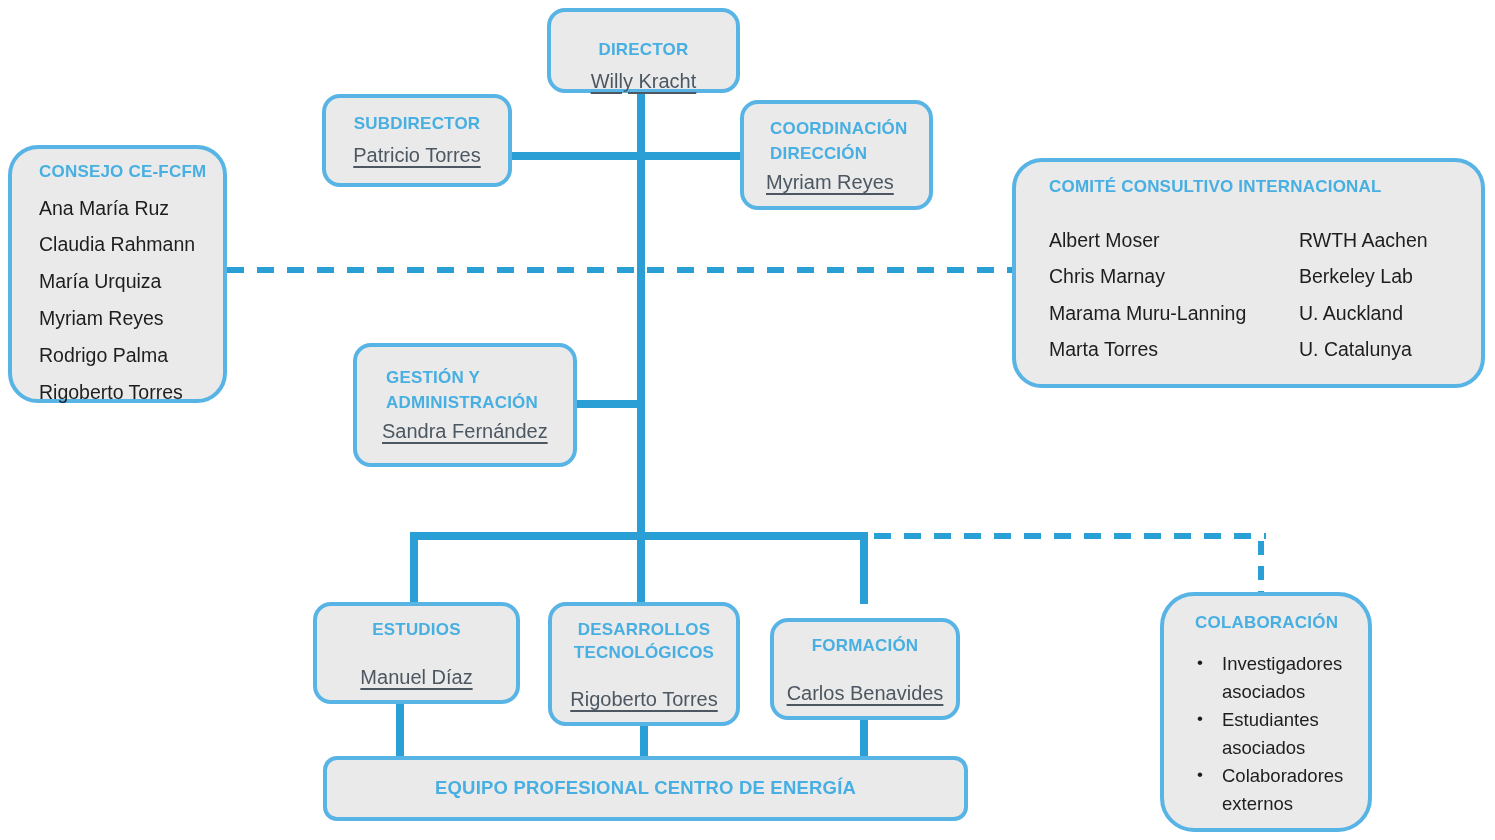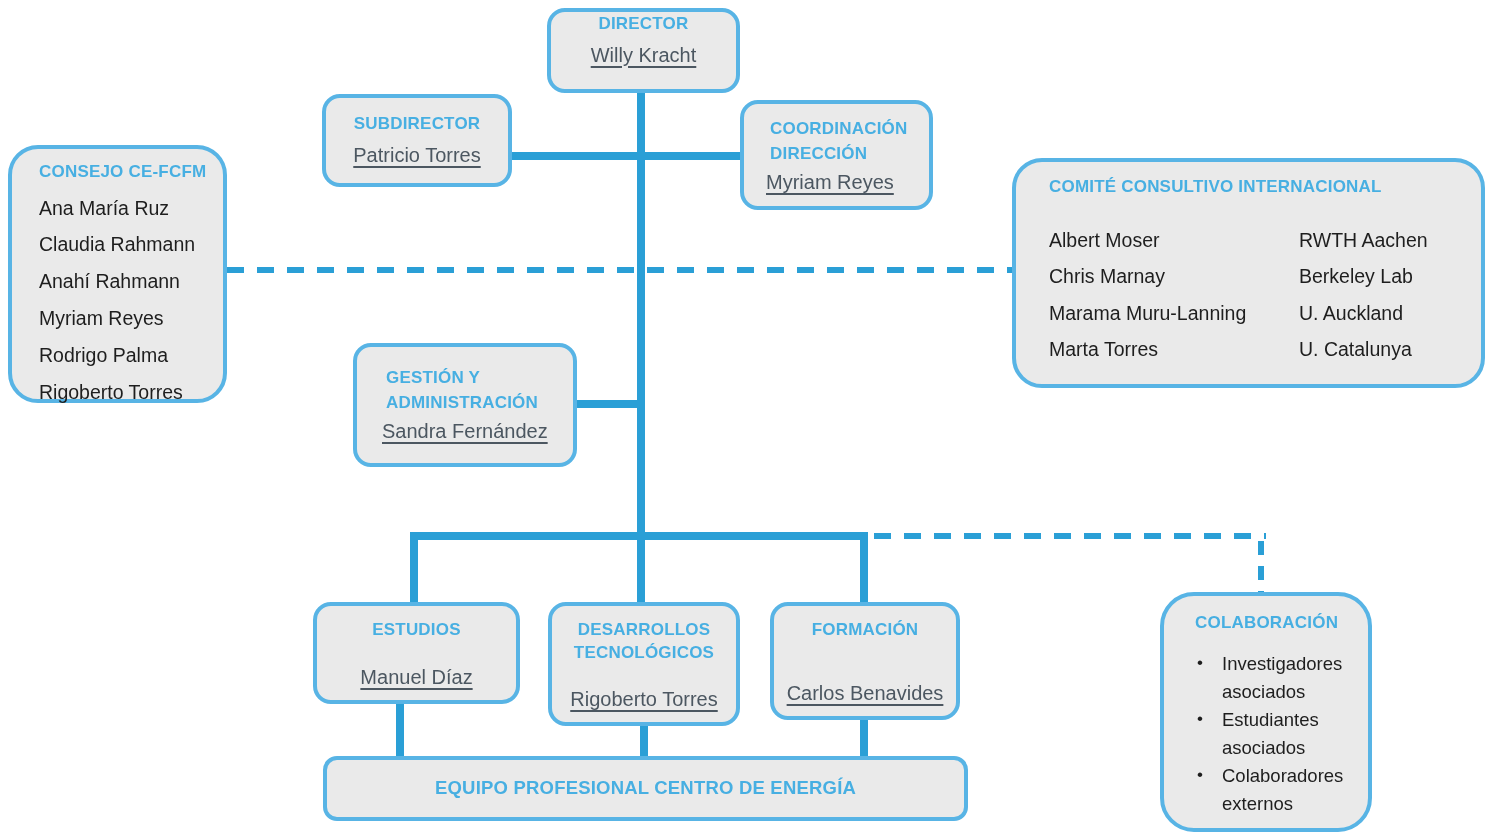--- a/index.html
+++ b/index.html
@@ -55,21 +55,21 @@
   .person {
     color: var(--person-gray);
     font-size: 20px;
     text-decoration: underline;
     text-underline-offset: 4px;
     cursor: pointer;
   }
 
   
   .center-stack { display: flex; flex-direction: column; align-items: center; }
-  #box-director      { left: 547px; top: 8px;   width: 193px; height: 85px;  padding-top: 0; }
+  #box-director      { left: 547px; top: 8px;   width: 193px; height: 85px;  padding-top: 26px; }
   #box-subdirector   { left: 322px; top: 94px; width: 190px; height: 93px;  padding-top: 14px; }
   #box-director .person, #box-subdirector .person { margin-top: 7px; }
 
   
   #box-coordinacion  { left: 740px; top: 100px; width: 193px; height: 110px; padding: 13px 8px 0 26px; }
   #box-gestion       { left: 353px; top: 343px; width: 224px; height: 124px; padding: 19px 8px 8px 29px; }
   #box-coordinacion .person, #box-gestion .person { margin-top: 5px; margin-left: -4px; }
 
   
   #box-consejo { left: 8px; top: 145px; width: 219px; height: 258px; border-radius: 30px; padding: 11px 6px 0 27px; }
@@ -77,21 +77,21 @@
   .member { font-size: 19.5px; line-height: 36.8px; color: var(--text-black); white-space: nowrap; }
 
   
   #box-comite { left: 1012px; top: 158px; width: 473px; height: 230px; border-radius: 30px; padding: 13px 6px 0 33px; }
   #box-comite .comite-rows { margin-top: 22px; }
   .comite-row { display: grid; grid-template-columns: 250px auto; font-size: 19.5px; line-height: 36.6px; color: var(--text-black); }
 
   
   #box-estudios    { left: 313px; top: 602px; width: 207px; height: 102px; }
   #box-desarrollos { left: 548px; top: 602px; width: 192px; height: 124px; }
-  #box-formacion   { left: 770px; top: 602px; width: 190px; height: 118px; }
+  #box-formacion   { left: 770px; top: 618px; width: 190px; height: 102px; }
   .unit-box { display: flex; flex-direction: column; align-items: center; text-align: center; padding: 13px 4px 11px 4px; }
   .unit-box .btitle { line-height: 1.35; }
   .unit-box .person { margin-top: auto; }
 
   
   #box-equipo { left: 323px; top: 756px; width: 645px; height: 65px; border-radius: 14px;
                 display: flex; align-items: center; justify-content: center; }
   #box-equipo .btitle { font-size: 18.5px; }
 
   
@@ -142,21 +142,21 @@
   </div>
 
   <div class="box" id="box-consejo">
     <div class="btitle">CONSEJO CE-FCFM</div>
     <div class="member-list">
 
         <div class="member">Ana María Ruz</div>
 
         <div class="member">Claudia Rahmann</div>
 
-        <div class="member">Anahí Rahmann</div>
+        <div class="member">María Urquiza</div>
 
         <div class="member">Myriam Reyes</div>
 
         <div class="member">Rodrigo Palma</div>
 
         <div class="member">Rigoberto Torres</div>
       </div>
   </div>
 
   <div class="box" id="box-comite">

